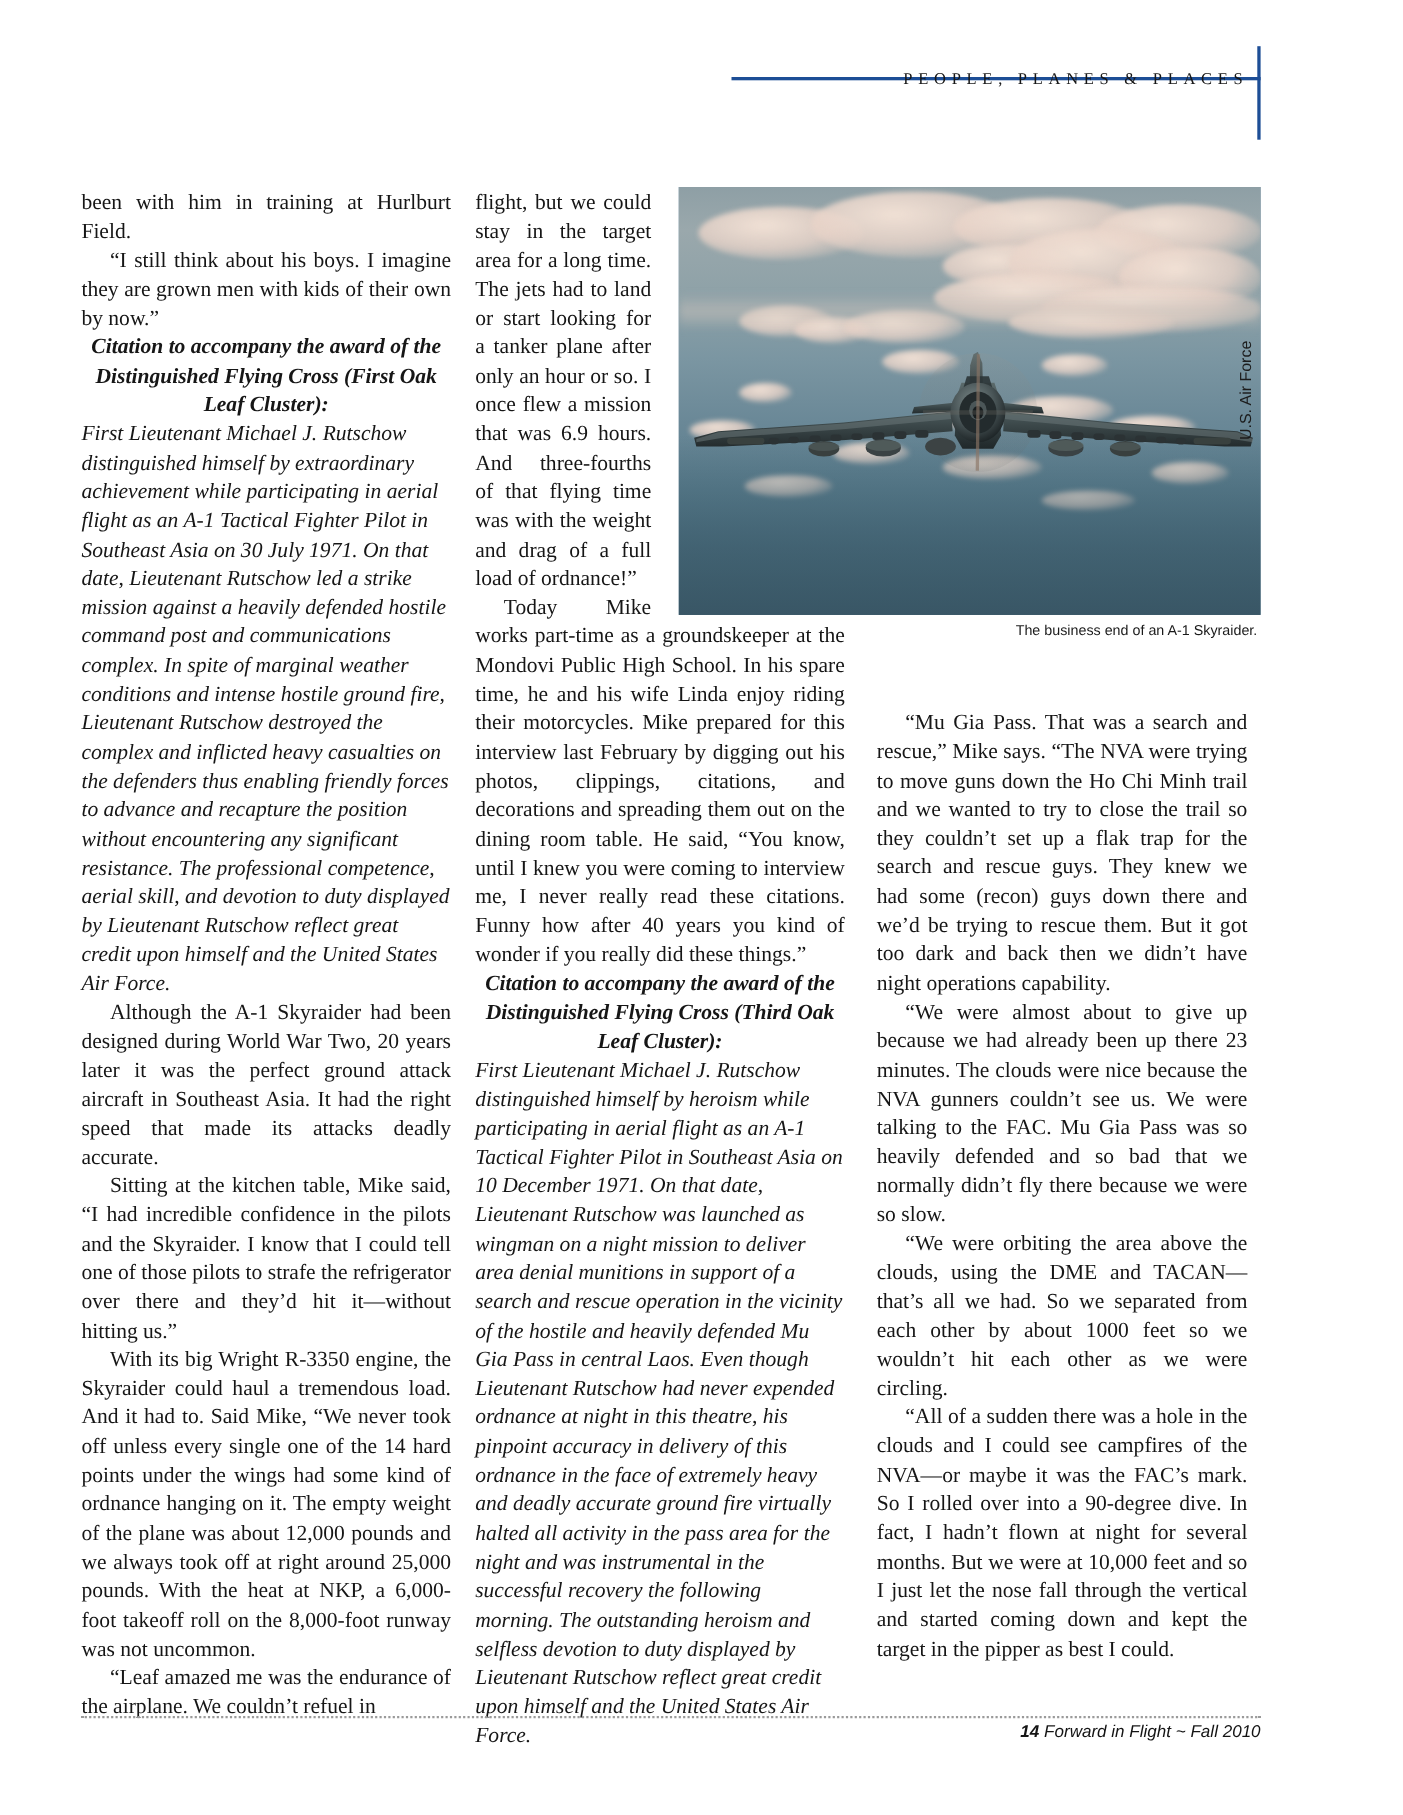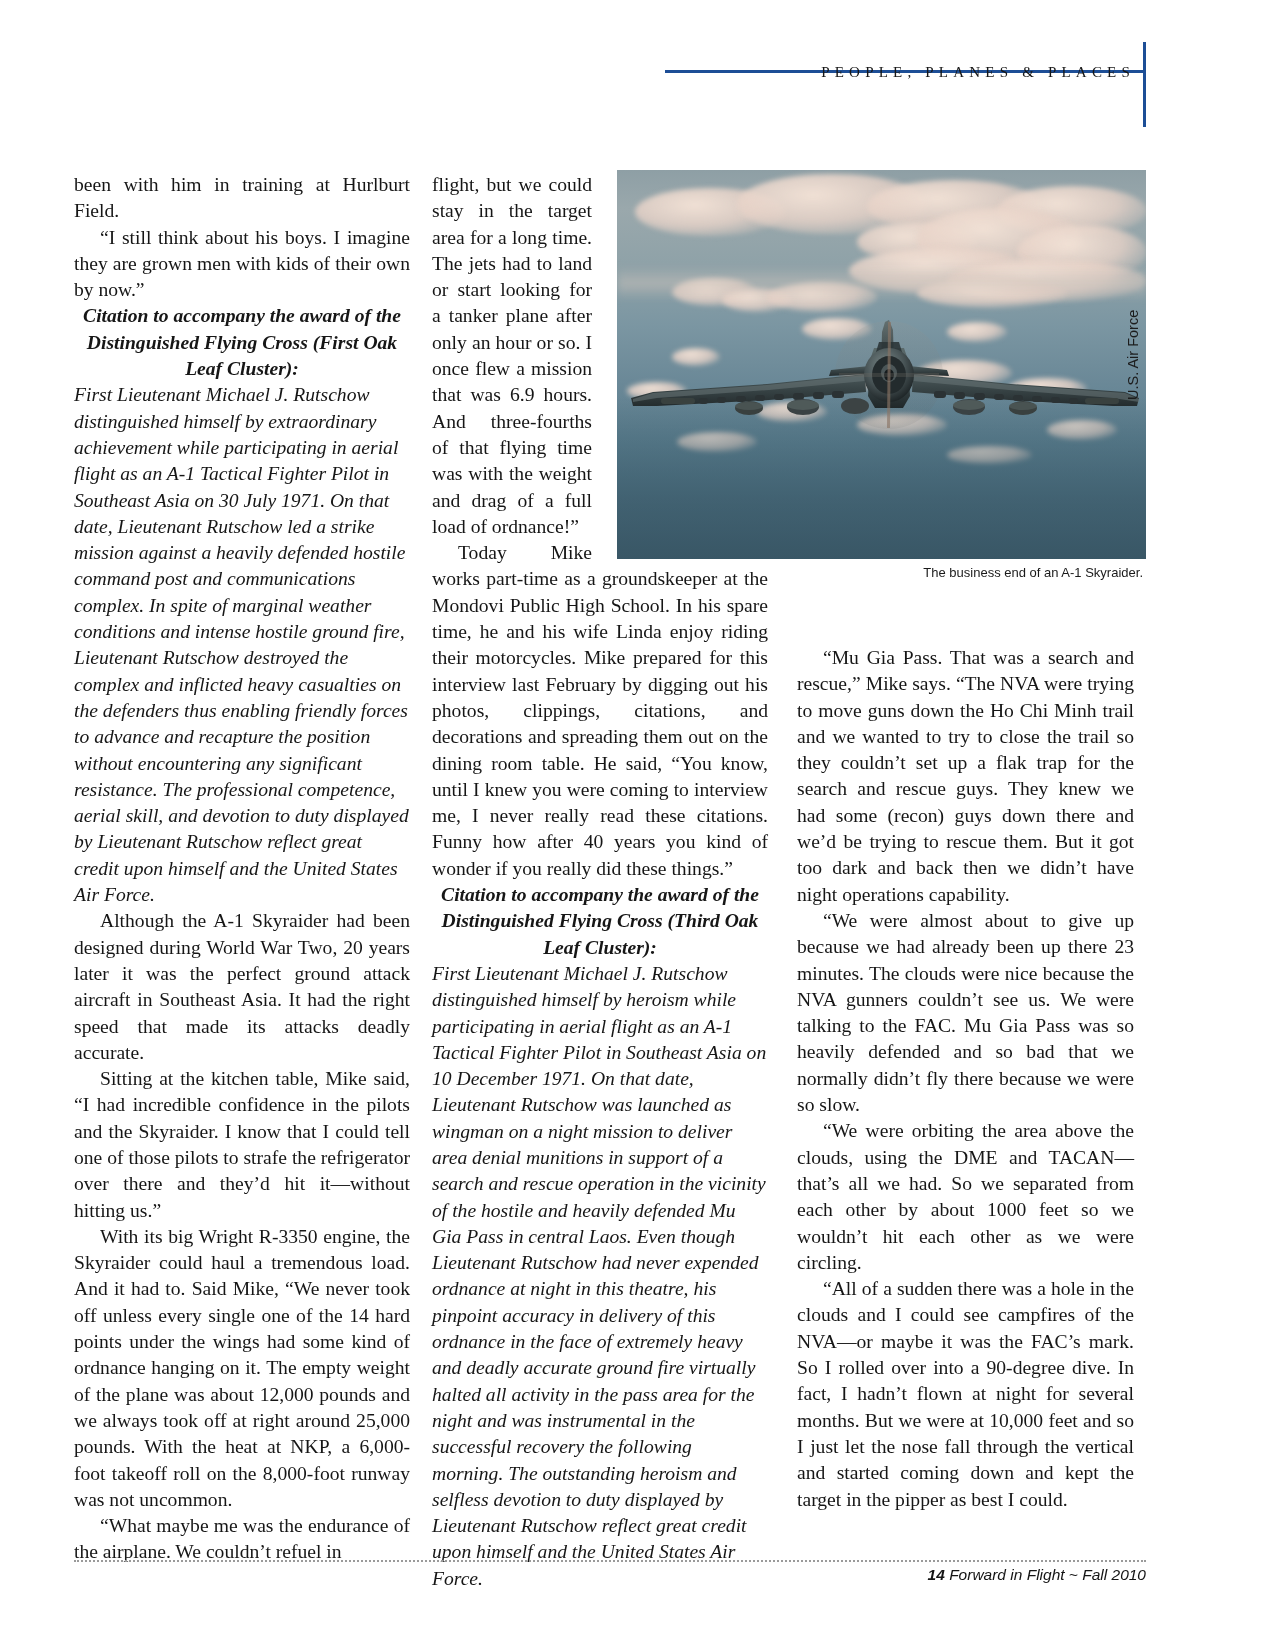--- a/index.html
+++ b/index.html
@@ -332,21 +332,21 @@
 <div id="photo-credit">U.S. Air Force</div>
 
 <div id="col-left" class="column">
     <p class="p-noindent">been with him in training at Hurlburt Field.</p>
     <p class="p-indent">“I still think about his boys. I imagine they are grown men with kids of their own by now.”</p>
     <p class="citation-head">Citation to accompany the award of the Distinguished Flying Cross (First Oak Leaf Cluster):</p>
     <p class="citation">First Lieutenant Michael J. Rutschow distinguished himself by extraordinary achievement while participating in aerial flight as an A-1 Tactical Fighter Pilot in Southeast Asia on 30 July 1971. On that date, Lieutenant Rutschow led a strike mission against a heavily defended hostile command post and communications complex. In spite of marginal weather conditions and intense hostile ground fire, Lieutenant Rutschow destroyed the complex and inflicted heavy casualties on the defenders thus enabling friendly forces to advance and recapture the position without encountering any significant resistance. The professional competence, aerial skill, and devotion to duty displayed by Lieutenant Rutschow reflect great credit upon himself and the United States Air Force.</p>
     <p class="p-indent gap-before">Although the A-1 Skyraider had been designed during World War Two, 20 years later it was the perfect ground attack aircraft in Southeast Asia. It had the right speed that made its attacks deadly accurate.</p>
     <p class="p-indent">Sitting at the kitchen table, Mike said, “I had incredible confidence in the pilots and the Skyraider. I know that I could tell one of those pilots to strafe the refrigerator over there and they’d hit it—without hitting us.”</p>
     <p class="p-indent">With its big Wright R-3350 engine, the Skyraider could haul a tremendous load. And it had to. Said Mike, “We never took off unless every single one of the 14 hard points under the wings had some kind of ordnance hanging on it. The empty weight of the plane was about 12,000 pounds and we always took off at right around 25,000 pounds. With the heat at NKP, a 6,000-foot takeoff roll on the 8,000-foot runway was not uncommon.</p>
-    <p class="p-indent">“What maybe me was the endurance of the airplane. We couldn’t refuel in</p>
+    <p class="p-indent">“Leaf amazed me was the endurance of the airplane. We couldn’t refuel in</p>
   </div>
 <div id="col-mid" class="column">
     <div id="mid-wrap-shape"></div>
     <p class="p-noindent">flight, but we could stay in the target area for a long time. The jets had to land or start looking for a tanker plane after only an hour or so. I once flew a mission that was 6.9 hours. And three-fourths of that flying time was with the weight and drag of a full load of ordnance!”</p>
     <p class="p-indent">Today Mike works part-time as a groundskeeper at the Mondovi Public High School. In his spare time, he and his wife Linda enjoy riding their motorcycles. Mike prepared for this interview last February by digging out his photos, clippings, citations, and decorations and spreading them out on the dining room table. He said, “You know, until I knew you were coming to interview me, I never really read these citations. Funny how after 40 years you kind of wonder if you really did these things.”</p>
     <p class="citation-head gap-before">Citation to accompany the award of the Distinguished Flying Cross (Third Oak Leaf Cluster):</p>
     <p class="citation">First Lieutenant Michael J. Rutschow distinguished himself by heroism while participating in aerial flight as an A-1 Tactical Fighter Pilot in Southeast Asia on 10 December 1971. On that date, Lieutenant Rutschow was launched as wingman on a night mission to deliver area denial munitions in support of a search and rescue operation in the vicinity of the hostile and heavily defended Mu Gia Pass in central Laos. Even though Lieutenant Rutschow had never expended ordnance at night in this theatre, his pinpoint accuracy in delivery of this ordnance in the face of extremely heavy and deadly accurate ground fire virtually halted all activity in the pass area for the night and was instrumental in the successful recovery the following morning. The outstanding heroism and selfless devotion to duty displayed by Lieutenant Rutschow reflect great credit upon himself and the United States Air Force.</p>
   </div>
 <div id="col-right" class="column">
     <p class="p-indent">“Mu Gia Pass. That was a search and rescue,” Mike says. “The NVA were trying to move guns down the Ho Chi Minh trail and we wanted to try to close the trail so they couldn’t set up a flak trap for the search and rescue guys. They knew we had some (recon) guys down there and we’d be trying to rescue them. But it got too dark and back then we didn’t have night operations capability.</p>

